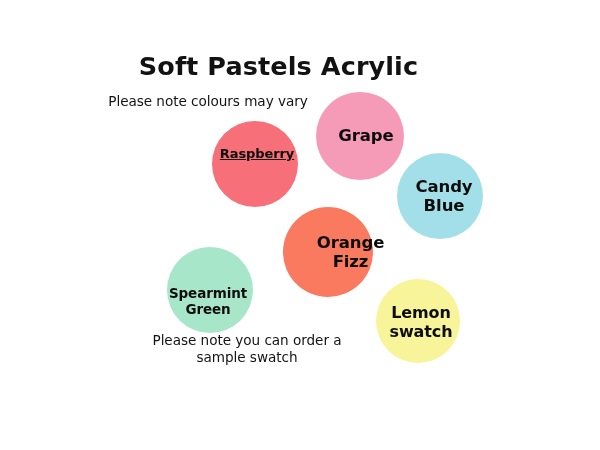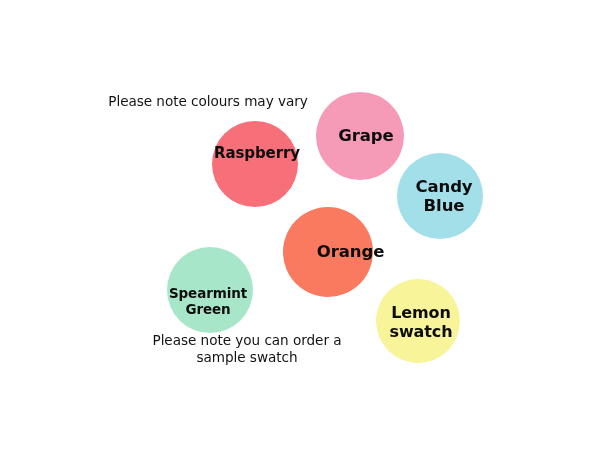--- a/index.html
+++ b/index.html
@@ -71,37 +71,38 @@
     padding: 0 4px;
   }
   .swatch-label .line { display: block; }
 
   
   .sw-parma  .swatch-label { font-size: 16.5px; }
   .sw-grape  .swatch-label { font-size: 16.5px; }
   .sw-candy  .swatch-label { font-size: 16.5px; }
   .sw-orange .swatch-label { font-size: 16.5px; margin-left: 45px; }
   .sw-lemon  .swatch-label { font-size: 16px; }
-  .sw-rasp   .swatch-label { font-size: 15px; }
+  .sw-rasp   .swatch-label { font-size: 13px; text-decoration: underline; }
   .sw-mint   .swatch-label { font-size: 13.5px; }
 
   
   .sw-parma  .swatch-label { transform: translate(-2px, 0px); }
   .sw-rasp   .swatch-label { transform: translate(2px, -10px); }
   .sw-grape  .swatch-label { transform: translate(6px, 0px); }
   .sw-candy  .swatch-label { transform: translate(4px, 0px); }
   .sw-mint   .swatch-label { transform: translate(-2px, 12px); }
   .sw-orange .swatch-label { transform: translate(0px, 0px); }
   .sw-lemon  .swatch-label { transform: translate(3px, 2px); }
 </style>
 </head>
 <body>
 
 <div id="canvas" style="background: rgb(255, 255, 255);">
 
+  <div class="title">Soft Pastels Acrylic</div>
 
   <div class="note note-top">
     <span class="line">Please note colours may vary</span>
   </div>
 
 
   <div class="swatch sw-rasp" style="left: 212px; top: 121px; width: 86px; height: 86px; background: rgb(247, 111, 120);">
     <div class="swatch-label">
       <span class="line">Raspberry</span>
     </div>
@@ -123,20 +124,21 @@
   <div class="swatch sw-mint" style="left: 167px; top: 247px; width: 86px; height: 86px; background: rgb(168, 230, 201);">
     <div class="swatch-label">
       <span class="line">Spearmint</span>
       <span class="line">Green</span>
     </div>
   </div>
 
   <div class="swatch sw-orange" style="left: 283px; top: 207px; width: 90px; height: 90px; background: rgb(249, 122, 95);">
     <div class="swatch-label">
       <span class="line">Orange</span>
+      <span class="line">Fizz</span>
     </div>
   </div>
 
   <div class="swatch sw-lemon" style="left: 376px; top: 279px; width: 84px; height: 84px; background: rgb(248, 244, 154);">
     <div class="swatch-label">
       <span class="line">Lemon</span>
       <span class="line">swatch</span>
     </div>
   </div>
 

